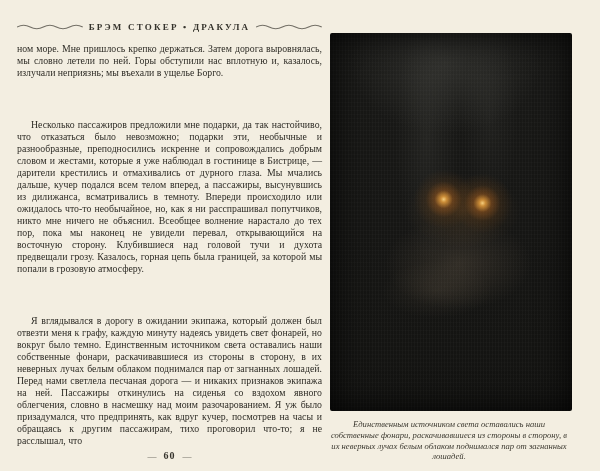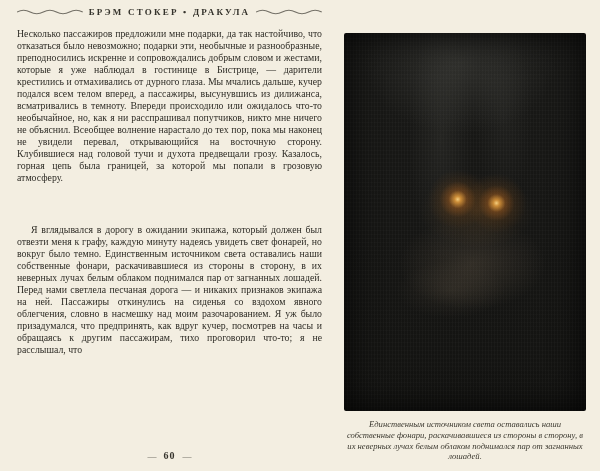--- a/index.html
+++ b/index.html
@@ -9,21 +9,21 @@
   .page{
     width:600px; height:471px;
     background:#f3eee1;
     display:flex;
     position:relative;
   }
 
   
   .left-col{
     width:330px;
-    padding:5px 8px 8px 17px;
+    padding:20px 8px 8px 17px;
     display:flex;
     flex-direction:column;
   }
 
   .running-head{
     display:flex;
     align-items:center;
     gap:6px;
     margin-bottom:9px;
     height:14px;
@@ -59,21 +59,21 @@
   }
   .footer .pgnum{ font-weight:bold; letter-spacing:1px;text-align:center; }
   .footer .orn{ font-size:9px; opacity:.8; }
 
   
   .right-col{
     flex:1;
     padding-top:33px;
     display:flex;
     flex-direction:column;
-    align-items:center;
+    align-items:flex-start;
   }
   .illustration{
     width:242px;
     height:378px;
     border-radius:2px;
     background:
       
       radial-gradient(circle at 47% 44%, rgba(255,214,130,0.95) 0px, rgba(243,166,62,0.8) 3px, rgba(190,105,30,0.4) 9px, rgba(130,75,22,0.15) 18px, rgba(0,0,0,0) 30px),
       
       radial-gradient(circle at 63% 45%, rgba(255,214,130,0.95) 0px, rgba(243,166,62,0.8) 3px, rgba(190,105,30,0.4) 9px, rgba(130,75,22,0.15) 18px, rgba(0,0,0,0) 30px),
@@ -113,20 +113,21 @@
       <svg class="flourish" viewBox="0 0 60 8" preserveAspectRatio="none">
         <path d="M0,4 Q6,0.5 12,4 T24,4 T36,4 T48,4 T60,4" fill="none" stroke="#4a473f" stroke-width="1"></path>
       </svg>
       <span class="head-title">БРЭМ СТОКЕР • ДРАКУЛА</span>
       <svg class="flourish" viewBox="0 0 60 8" preserveAspectRatio="none">
         <path d="M0,4 Q6,0.5 12,4 T24,4 T36,4 T48,4 T60,4" fill="none" stroke="#4a473f" stroke-width="1"></path>
       </svg>
     </div>
 
     <div class="body-text">
+      <p>ном море. Мне пришлось крепко держаться. Затем дорога выровнялась, мы словно летели по ней. Горы обступили нас вплотную и, казалось, излучали неприязнь; мы въехали в ущелье Борго.</p>
       <p>Несколько пассажиров предложили мне подарки, да так настойчиво, что отказаться было невозможно; подарки эти, необычные и разнообразные, преподносились искренне и сопровождались добрым словом и жестами, которые я уже наблюдал в гостинице в Бистрице, — дарители крестились и отмахивались от дурного глаза. Мы мчались дальше, кучер подался всем телом вперед, а пассажиры, высунувшись из дилижанса, всматривались в темноту. Впереди происходило или ожидалось что-то необычайное, но, как я ни расспрашивал попутчиков, никто мне ничего не объяснил. Всеобщее волнение нарастало до тех пор, пока мы наконец не увидели перевал, открывающийся на восточную сторону. Клубившиеся над головой тучи и духота предвещали грозу. Казалось, горная цепь была границей, за которой мы попали в грозовую атмосферу.</p>
       <p>Я вглядывался в дорогу в ожидании экипажа, который должен был отвезти меня к графу, каждую минуту надеясь увидеть свет фонарей, но вокруг было темно. Единственным источником света оставались наши собственные фонари, раскачивавшиеся из стороны в сторону, в их неверных лучах белым облаком поднимался пар от загнанных лошадей. Перед нами светлела песчаная дорога — и никаких признаков экипажа на ней. Пассажиры откинулись на сиденья со вздохом явного облегчения, словно в насмешку над моим разочарованием. Я уж было призадумался, что предпринять, как вдруг кучер, посмотрев на часы и обращаясь к другим пассажирам, тихо проговорил что-то; я не расслышал, что</p>
     </div>
 
     <div class="footer">
       <span class="orn">—</span>
       <span class="pgnum">60</span>
       <span class="orn">—</span>
     </div>
 

